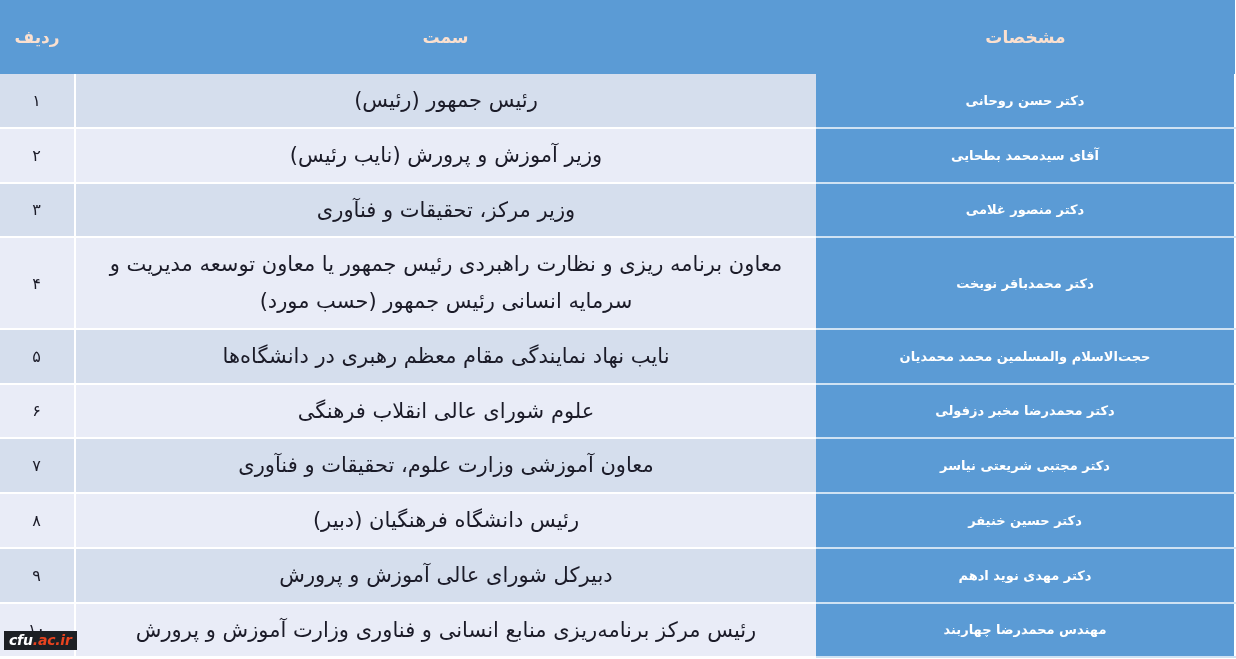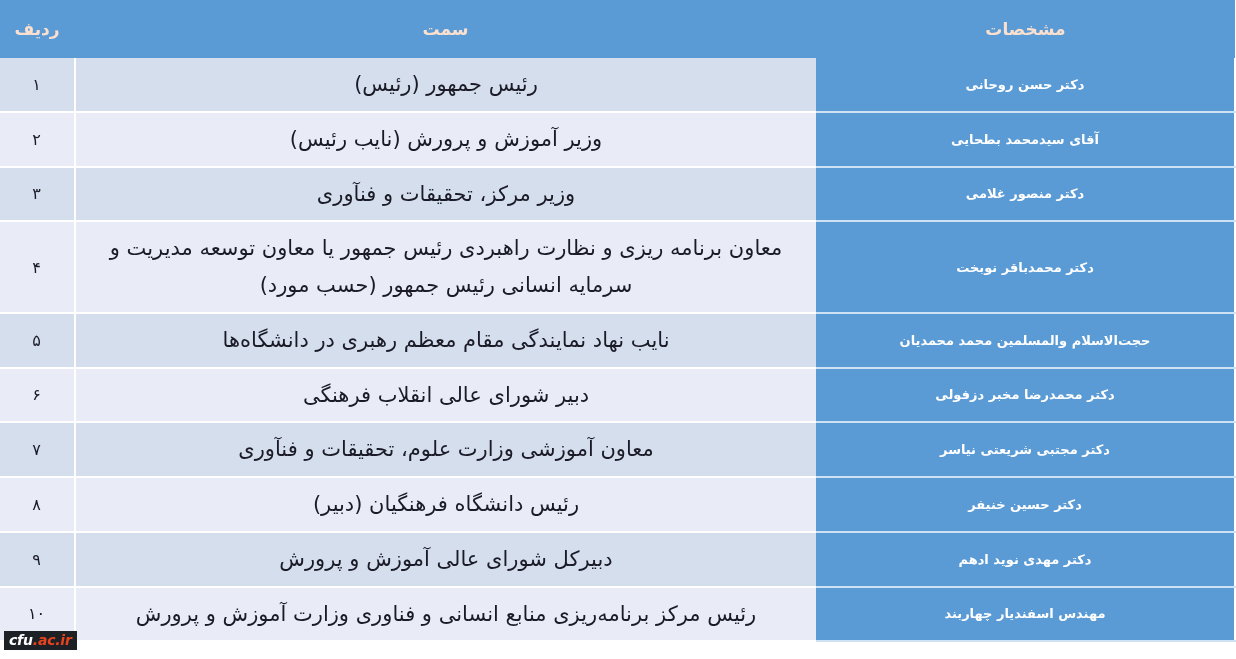--- a/index.html
+++ b/index.html
@@ -33,21 +33,21 @@
   table.members-table col.col-name  { width: 419px; }
 
   
   thead tr.header-row th {
     background: #5b9bd5;
     color: #fbe0cf;
     font-weight: bold;
     font-size: 17px;
     text-align: center;
     vertical-align: middle;
-    height: 58px;
+    height: 74px;
     padding: 8px 6px;
     border: none;
     box-sizing: border-box;
   }
   th.th-num  { border-right: 2px solid #ffffff; }
   th.th-name { border-right: 2px solid #ffffff; }
 
   
   tbody td {
     vertical-align: middle;
@@ -148,21 +148,21 @@
       </tr>
 
       <tr class="row-odd">
         <td class="cell-name">حجت‌الاسلام والمسلمین محمد محمدیان</td>
         <td class="cell-pos">نایب نهاد نمایندگی مقام معظم رهبری در دانشگاه‌ها</td>
         <td class="cell-num">۵</td>
       </tr>
 
       <tr class="row-even">
         <td class="cell-name">دکتر محمدرضا مخبر دزفولی</td>
-        <td class="cell-pos">دبیر شورای عالی انقلاب فرهنگی</td>
+        <td class="cell-pos">علوم شورای عالی انقلاب فرهنگی</td>
         <td class="cell-num">۶</td>
       </tr>
 
       <tr class="row-odd">
         <td class="cell-name">دکتر مجتبی شریعتی نیاسر</td>
         <td class="cell-pos">معاون آموزشی وزارت علوم، تحقیقات و فنآوری</td>
         <td class="cell-num">۷</td>
       </tr>
 
       <tr class="row-even">
@@ -171,21 +171,21 @@
         <td class="cell-num">۸</td>
       </tr>
 
       <tr class="row-odd">
         <td class="cell-name">دکتر مهدی نوید ادهم</td>
         <td class="cell-pos">دبیرکل شورای عالی آموزش و پرورش</td>
         <td class="cell-num">۹</td>
       </tr>
 
       <tr class="row-even">
-        <td class="cell-name">مهندس اسفندیار چهاربند</td>
+        <td class="cell-name">مهندس محمدرضا چهاربند</td>
         <td class="cell-pos">رئیس مرکز برنامه‌ریزی منابع انسانی و فناوری وزارت آموزش و پرورش</td>
         <td class="cell-num">۱۰</td>
       </tr>
 
     </tbody>
   </table>
 
   <div class="watermark">
     <span class="wm-a">cfu</span><span class="wm-b">.ac.ir</span>
   </div>

